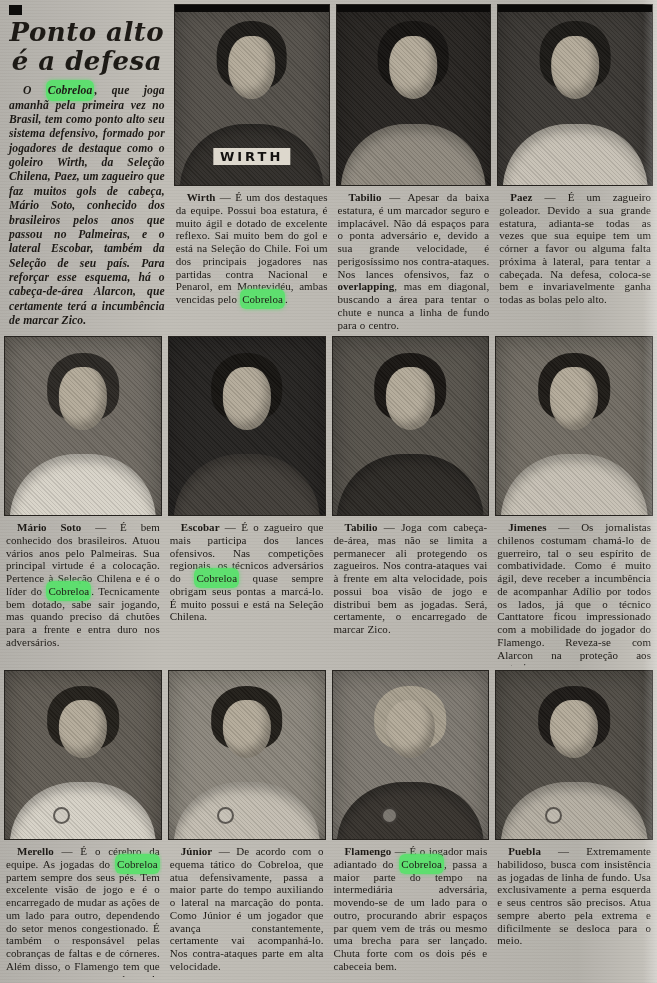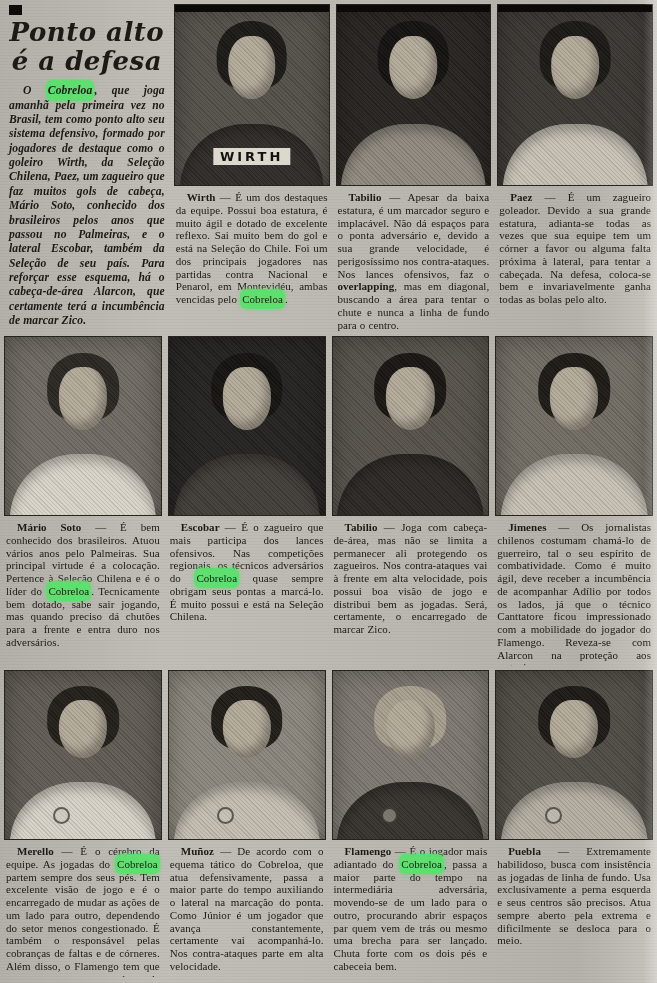--- a/index.html
+++ b/index.html
@@ -173,21 +173,21 @@
         <p class="caption"><span class="pname">Merello</span><span> — </span><span>É o cérebro da equipe. As jogadas do </span><span class="hl">Cobreloa</span><span> partem sempre dos seus pés. Tem excelente visão de jogo e é o encarregado de mudar as ações de um lado para outro, dependendo do setor menos congestionado. É também o responsável pelas cobranças de faltas e de córneres. Além disso, o Flamengo tem que se precaver com os seus chutes de fora da área.</span></p>
       </div>
       <div class="cell">
         <div class="photo" style="--pbg: #8b867c; --hair: #201d18; --shirt: #c3bdb1; --skin: #b3aa99;">
           <div class="fig-hair"></div>
           <div class="fig-head"></div>
           <div class="fig-torso"></div>
           <div class="fig-crest"></div>
           <div class="halftone"></div>
         </div>
-        <p class="caption"><span class="pname">Muñoz</span><span> — </span><span>De acordo com o equema tático do Cobreloa, que atua defensivamente, passa a maior parte do tempo auxiliando o lateral na marcação do ponta. Como Júnior é um jogador que avança constantemente, certamente vai acompanhá-lo. Nos contra-ataques parte em alta velocidade.</span></p>
+        <p class="caption"><span class="pname">Júnior</span><span> — </span><span>De acordo com o equema tático do Cobreloa, que atua defensivamente, passa a maior parte do tempo auxiliando o lateral na marcação do ponta. Como Júnior é um jogador que avança constantemente, certamente vai acompanhá-lo. Nos contra-ataques parte em alta velocidade.</span></p>
       </div>
       <div class="cell">
         <div class="photo" style="--pbg: #7d7870; --hair: #a79f8e; --shirt: #36322d; --skin: #b3aa99;">
           <div class="fig-hair"></div>
           <div class="fig-head"></div>
           <div class="fig-torso"></div>
           <div class="fig-crest"></div>
           <div class="halftone"></div>
         </div>
         <p class="caption"><span class="pname">Flamengo</span><span> — </span><span>É o jogador mais adiantado do </span><span class="hl">Cobreloa</span><span>, passa a maior parte do tempo na intermediária adversária, movendo-se de um lado para o outro, procurando abrir espaços par quem vem de trás ou mesmo uma brecha para ser lançado. Chuta forte com os dois pés e cabeceia bem.</span></p>

